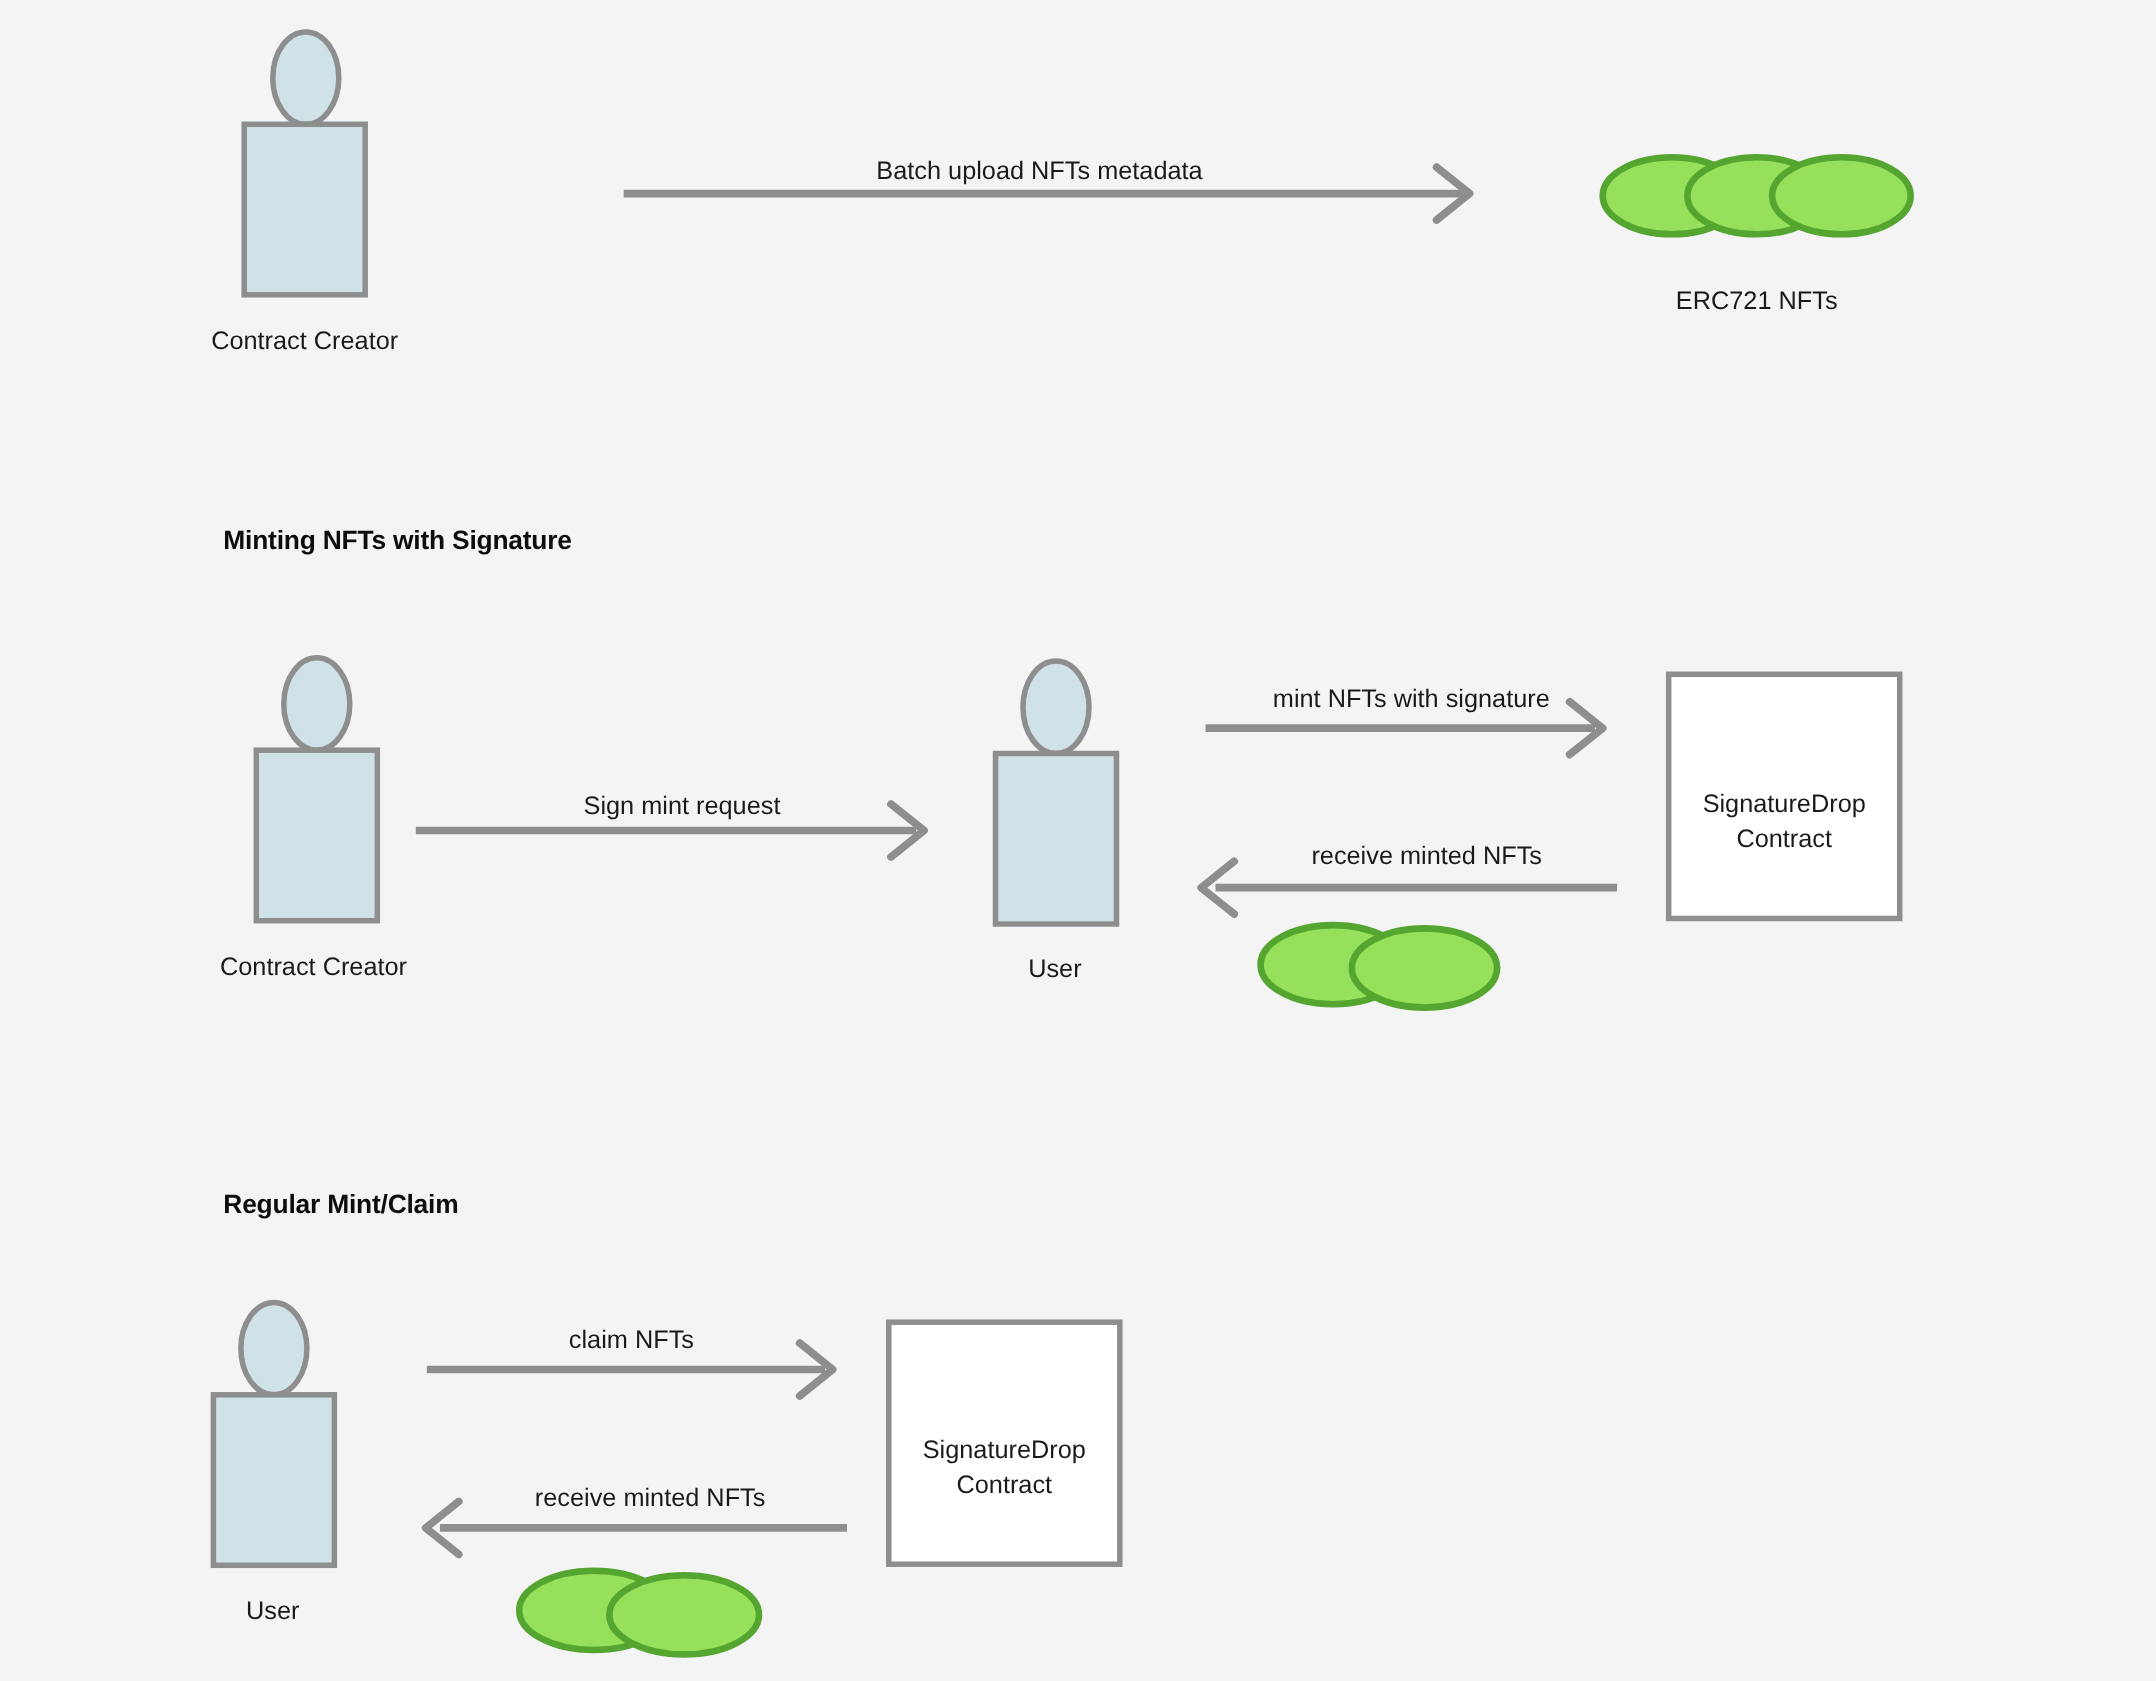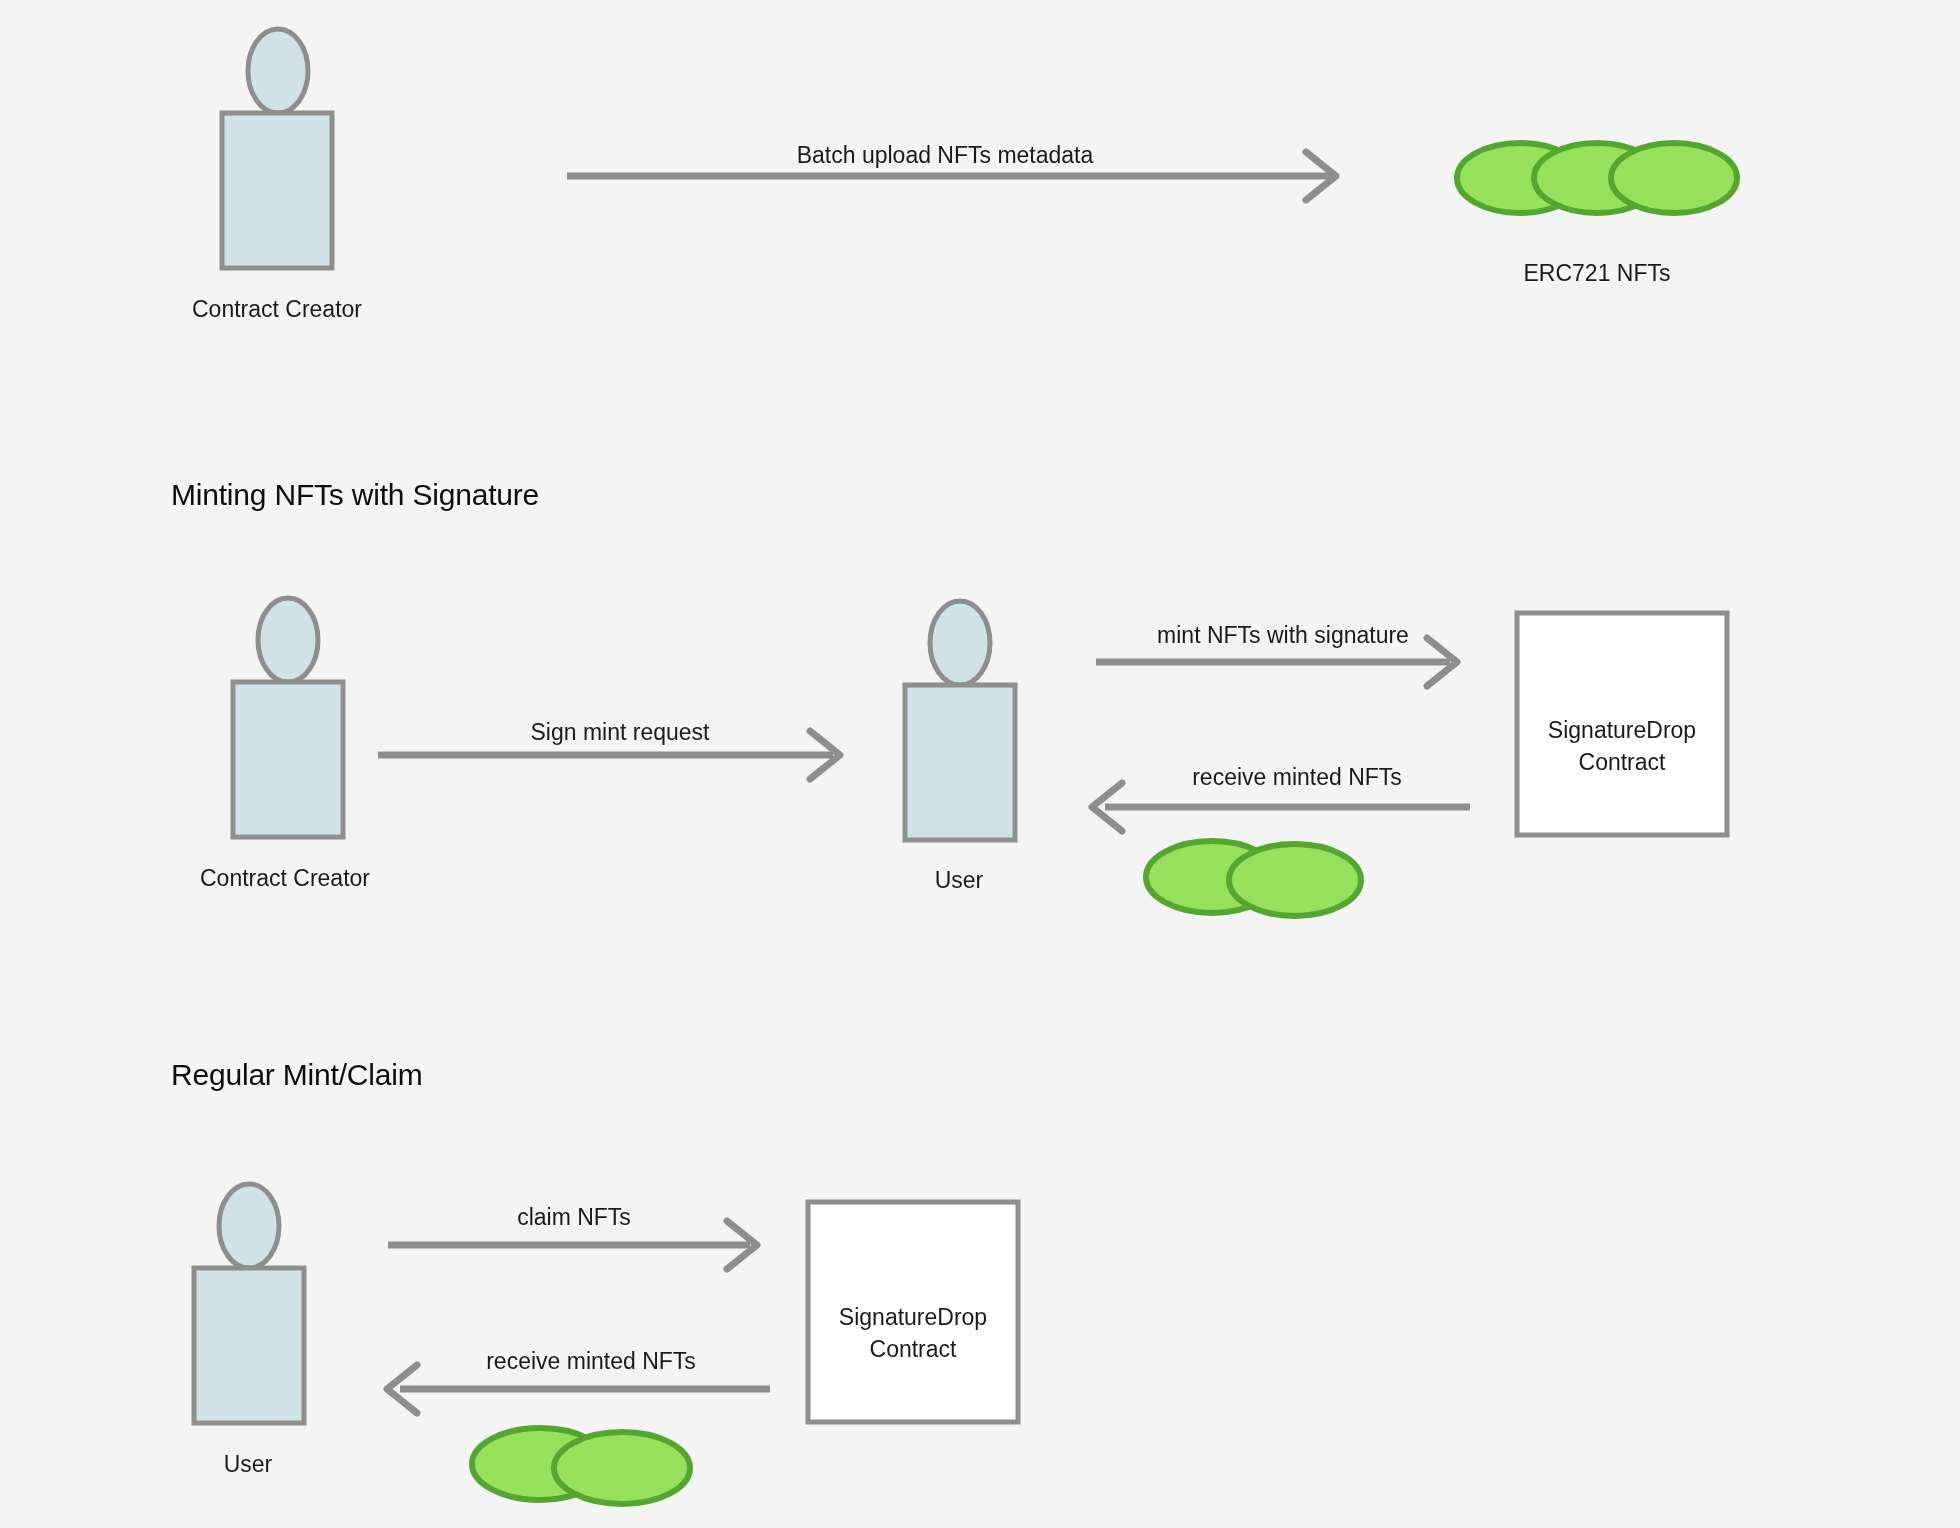--- a/index.html
+++ b/index.html
@@ -16,28 +16,29 @@
   }
   #diagram-root {
     position: absolute;
     inset: 0;
     width: 1960px;
     height: 1528px;
   }
   .section-heading {
     position: absolute;
     font-family: "Liberation Sans", sans-serif;
-    font-weight: normal;
-    font-size: 30px;
+    font-weight: bold;
+    font-size: 24px;
     color: #0d0d0d;
     letter-spacing: -0.2px;
     white-space: nowrap;
+    margin-left: 32px;
   }
   #heading-minting { left: 171px; top: 478px; }
-  #heading-regular { left: 171px; top: 1058px; }
+  #heading-regular { left: 171px; top: 1082px; }
   svg { display: block; }
   .edge-line {
     stroke: #8e8e8e;
     stroke-width: 7;
     fill: none;
     stroke-linecap: butt;
   }
   .edge-head {
     stroke: #8e8e8e;
     stroke-width: 7;

